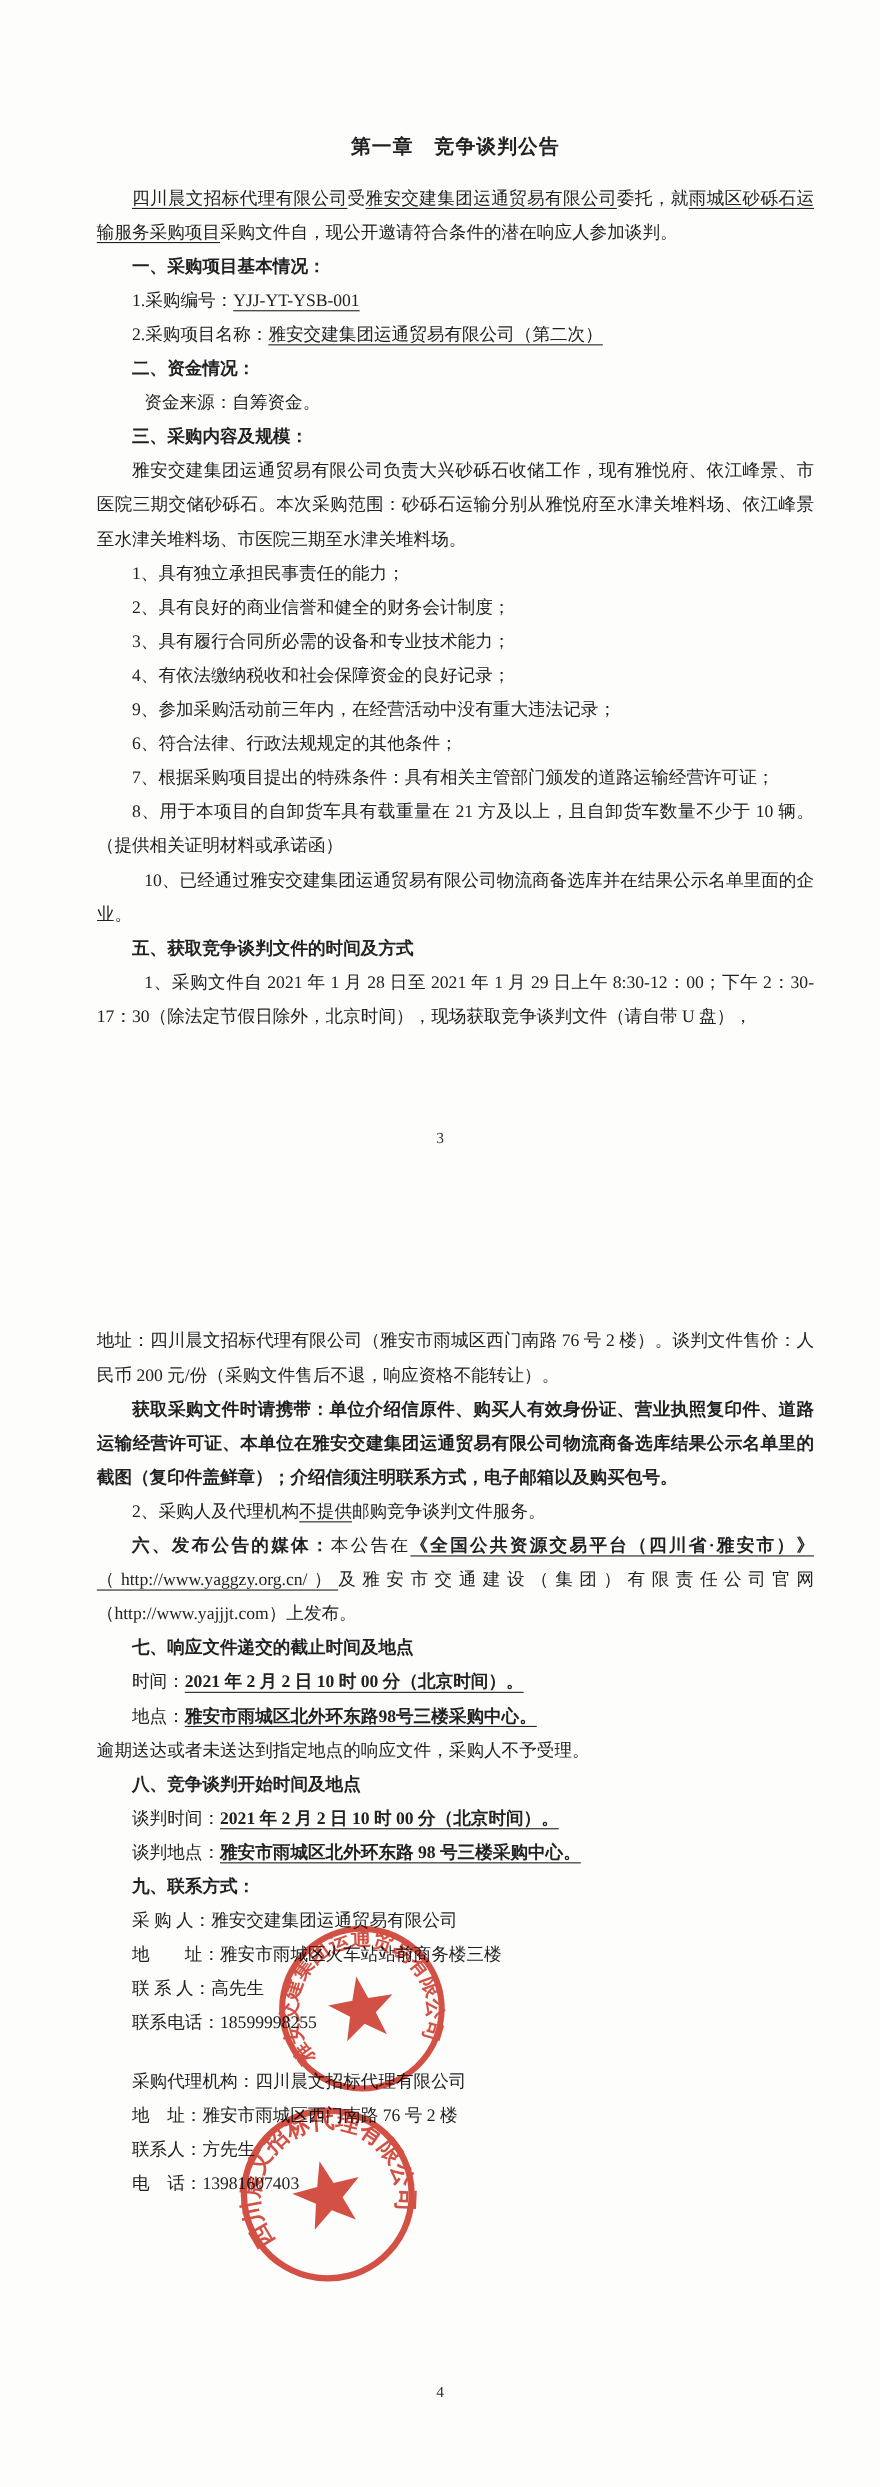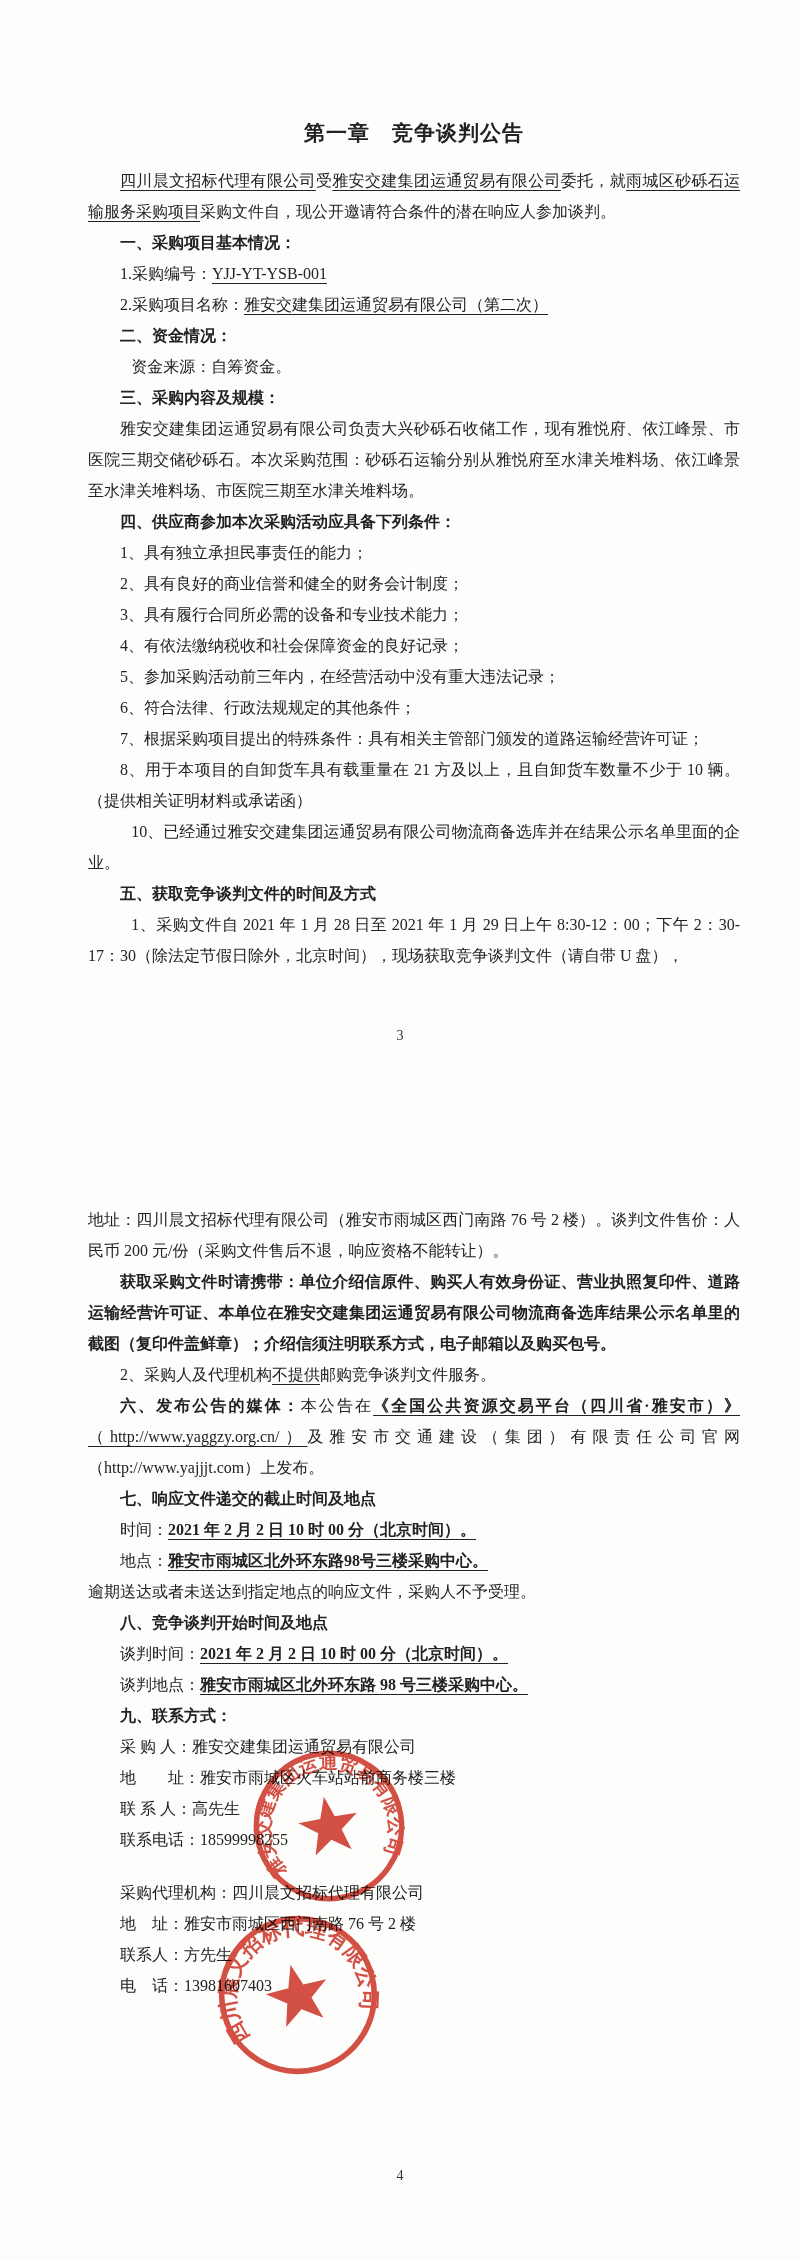--- a/index.html
+++ b/index.html
@@ -13,21 +13,21 @@
     color:#222;
   }
   .page {
     position:absolute; left:88px; width:652px;
     font-size:16px; line-height:31px;
     text-align:justify;
   }
   .page-1 { top:118px; }
   .page-2 { top:1204px; }
   .doc-title {
-    text-align:center; font-weight:700; font-size:21px;
+    text-align:center; font-weight:700; font-size:18px;
     letter-spacing:1px; line-height:30px; margin:0 0 17px 0;
   }
   .page p { margin:0; }
   .ind2 { text-indent:2em; }
   .ind3 { text-indent:2.7em; }
   .b { font-weight:700; }
   .u { text-decoration:underline; text-underline-offset:4px; }
   .spacer-line { height:22px; }
   .pagenum {
     position:absolute; left:0; width:800px; text-align:center;
@@ -53,26 +53,25 @@
     <h1 class="doc-title">第一章　竞争谈判公告</h1>
     <div>
         <p class="ind2"><span class="u">四川晨文招标代理有限公司</span><span>受</span><span class="u">雅安交建集团运通贸易有限公司</span><span>委托，就</span><span class="u">雨城区砂砾石运输服务采购项目</span><span>采购文件自，现公开邀请符合条件的潜在响应人参加谈判。</span></p>
         <p class="ind2"><span class="b">一、采购项目基本情况：</span></p>
         <p class="ind2"><span>1.采购编号：</span><span class="u">YJJ-YT-YSB-001</span></p>
         <p class="ind2"><span>2.采购项目名称：</span><span class="u">雅安交建集团运通贸易有限公司（第二次）</span></p>
         <p class="ind2"><span class="b">二、资金情况：</span></p>
         <p class="ind3"><span>资金来源：自筹资金。</span></p>
         <p class="ind2"><span class="b">三、采购内容及规模：</span></p>
         <p class="ind2"><span>雅安交建集团运通贸易有限公司负责大兴砂砾石收储工作，现有雅悦府、依江峰景、市医院三期交储砂砾石。本次采购范围：砂砾石运输分别从雅悦府至水津关堆料场、依江峰景至水津关堆料场、市医院三期至水津关堆料场。</span></p>
-        <p class="ind2"><span class="b">四、供应商参加本次采购活动应具备下列条件：</span></p>
         <p class="ind2"><span>1、具有独立承担民事责任的能力；</span></p>
         <p class="ind2"><span>2、具有良好的商业信誉和健全的财务会计制度；</span></p>
         <p class="ind2"><span>3、具有履行合同所必需的设备和专业技术能力；</span></p>
         <p class="ind2"><span>4、有依法缴纳税收和社会保障资金的良好记录；</span></p>
-        <p class="ind2"><span>5、参加采购活动前三年内，在经营活动中没有重大违法记录；</span></p>
+        <p class="ind2"><span>9、参加采购活动前三年内，在经营活动中没有重大违法记录；</span></p>
         <p class="ind2"><span>6、符合法律、行政法规规定的其他条件；</span></p>
         <p class="ind2"><span>7、根据采购项目提出的特殊条件：具有相关主管部门颁发的道路运输经营许可证；</span></p>
         <p class="ind2"><span>8、用于本项目的自卸货车具有载重量在 21 方及以上，且自卸货车数量不少于 10 辆。（提供相关证明材料或承诺函）</span></p>
         <p class="ind3"><span>10、已经通过雅安交建集团运通贸易有限公司物流商备选库并在结果公示名单里面的企业。</span></p>
         <p class="ind2"><span class="b">五、获取竞争谈判文件的时间及方式</span></p>
         <p class="ind3"><span>1、采购文件自 2021 年 1 月 28 日至 2021 年 1 月 29 日上午 8:30-12：00；下午 2：30-17：30（除法定节假日除外，北京时间），现场获取竞争谈判文件（请自带 U 盘），</span></p>
       </div>
   </div>
   <div class="pagenum pagenum-1">3</div>
 

